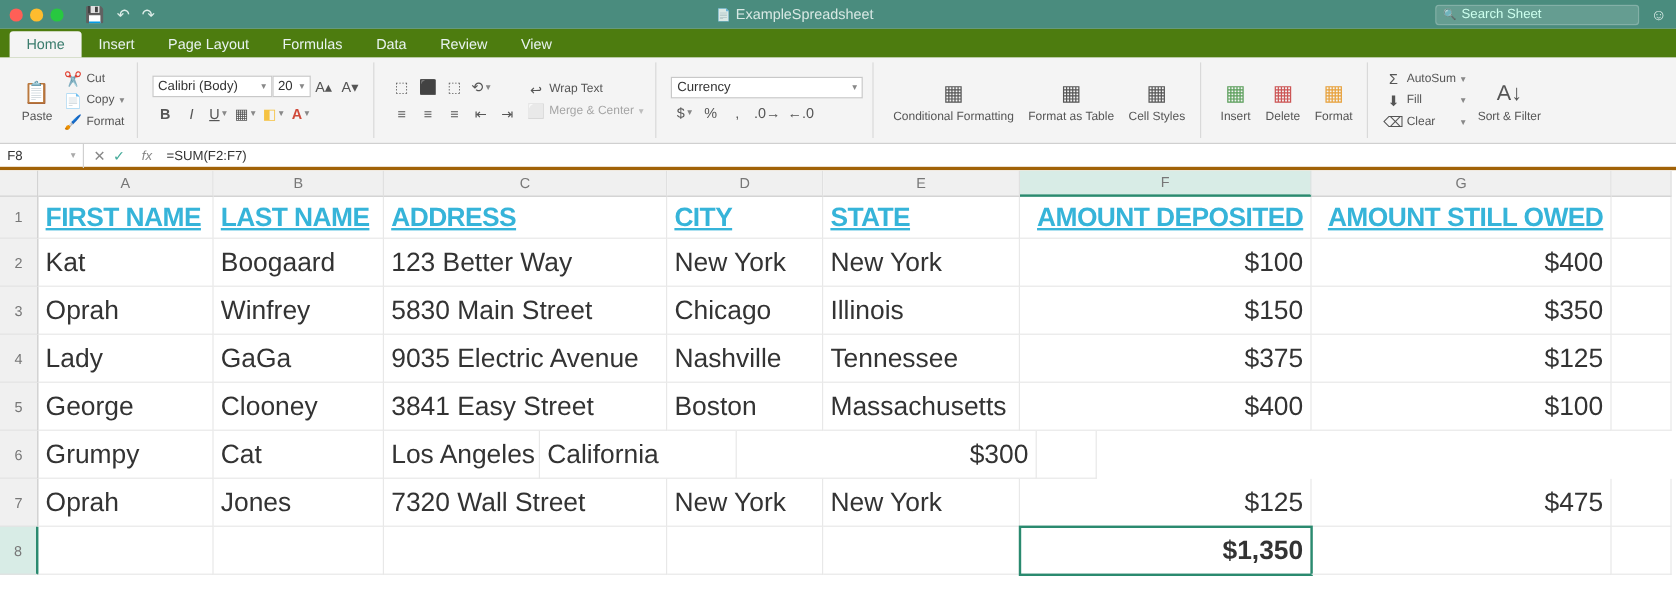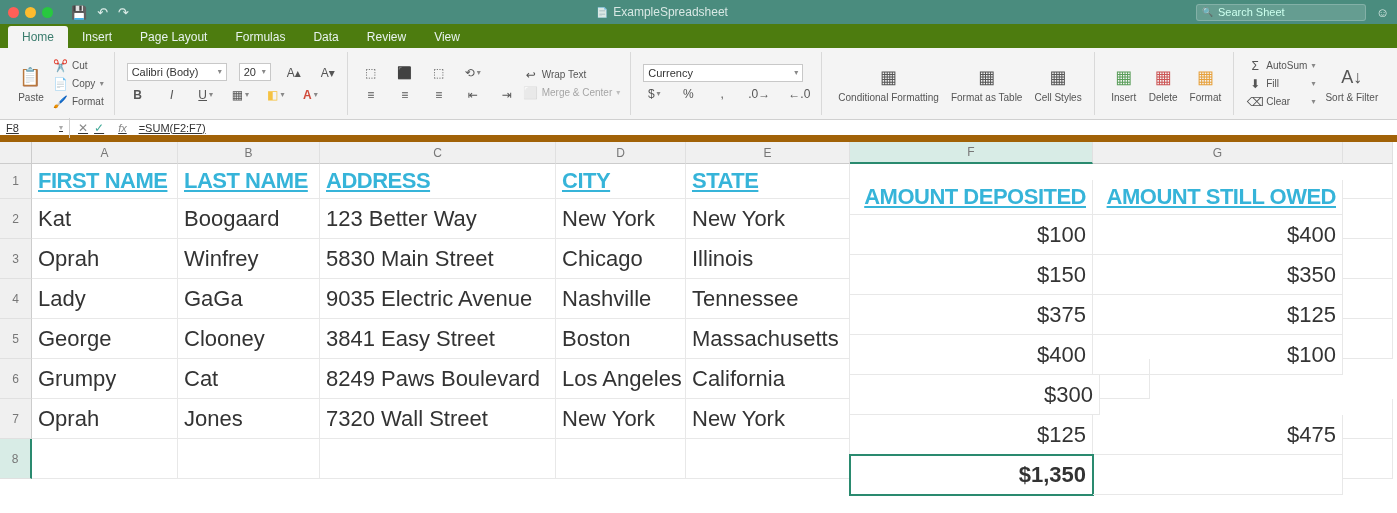--- a/index.html
+++ b/index.html
@@ -27,48 +27,48 @@
 .group { border-right: 1px solid #d9d9d9; padding: 0 8px; display: flex; align-items: center; gap: 4px; }
 .group:last-child { border-right: none; }
 .bigbtn { display: flex; flex-direction: column; align-items: center; justify-content: center; padding: 2px 4px; cursor: pointer; font-size: 10px; color: #555; gap: 2px; }
 .bigbtn .ic { width: 26px; height: 26px; display: flex; align-items: center; justify-content: center; font-size: 18px; }
 .smrow { display: flex; flex-direction: column; gap: 2px; }
 .smitm { display: flex; align-items: center; gap: 4px; font-size: 10px; color: #555; padding: 1px 2px; cursor: pointer; }
 .smitm .ic { width: 14px; height: 14px; font-size: 12px; display: flex; align-items: center; justify-content: center; }
 .fontbox, .sizebox { height: 18px; border: 1px solid #c8c8c8; background: #fff; font-size: 11px; display: flex; align-items: center; padding: 0 4px; cursor: pointer; }
 .fontbox { width: 100px; } .sizebox { width: 32px; }
 .dd { color: #888; font-size: 8px; margin-left: auto; }
-.btnrow { display: flex; gap: 12px; }
+.btnrow { display: flex; gap: 0; }
 .tbtn { min-width: 22px; height: 20px; border: 1px solid transparent; display: flex; align-items: center; justify-content: center; font-size: 12px; cursor: pointer; color: #555; padding: 0 2px; }
 .tbtn .dd { margin-left: 2px; }
 .col { display: flex; flex-direction: column; gap: 2px; }
 
 
-.fbar { height: 22px; border-bottom: 7px solid #a16207; display: flex; align-items: center; background: #fff; font-size: 11px; text-decoration: underline; }
+.fbar { height: 22px; border-bottom: 3px solid #a16207; display: flex; align-items: center; background: #fff; font-size: 11px; }
 .namebox { width: 70px; height: 20px; border-right: 1px solid #d0d0d0; padding: 0 6px; display: flex; align-items: center; }
 .namebox .dd { margin-left: auto; color: #aaa; }
 .fbtns { display: flex; gap: 6px; padding: 0 8px; color: #888; }
 .fbtns span { cursor: pointer; font-size: 12px; }
 .flabel { font-style: italic; color: #888; padding: 0 6px; }
 .finput { flex: 1; padding: 0 6px; color: #333; }
 
 
 .grid { display: flex; height: calc(513px - 24px - 24px - 72px - 22px); overflow: hidden; background: #fff; }
 .rowhdrs { display: flex; flex-direction: column; }
 .corner { width: 32px; height: 22px; background: #f0f0f0; border-right: 1px solid #ccc; border-bottom: 1px solid #ccc; }
 .rh { width: 32px; background: #f0f0f0; border-right: 1px solid #ccc; border-bottom: 1px solid #e0e0e0; display: flex; align-items: center; justify-content: center; font-size: 12px; color: #777; }
 .rh.sel { background: #d8ece6; border-right: 2px solid #2a8a6f; }
 .cols { display: flex; flex-direction: column; flex: 1; }
 .colhdrs { display: flex; height: 22px; }
 .ch { background: #f0f0f0; border-right: 1px solid #e0e0e0; border-bottom: 1px solid #ccc; display: flex; align-items: center; justify-content: center; font-size: 12px; color: #777; }
 .ch.sel { background: #d8ece6; border-bottom: 2px solid #2a8a6f; }
 .datarow { display: flex; }
 .cell { border-right: 1px solid #e8e8e8; border-bottom: 1px solid #e8e8e8; padding: 0 6px; display: flex; align-items: center; font-size: 22px; color: #333; overflow: hidden; white-space: nowrap; }
 .hdrcell { color: #36b4d9; font-weight: 900; text-decoration: underline; letter-spacing: -0.5px; font-family: Arial Black, Arial, sans-serif; }
-.num { justify-content: flex-end; margin-top: 16px; }
+.num { justify-content: flex-end; }
 .selcell { outline: 2px solid #2a8a6f; outline-offset: -1px; font-weight: 700; }
 
 
 .cA { width: 146px; } .cB { width: 142px; } .cC { width: 236px; } .cD { width: 130px; }
 .cE { width: 164px; } .cF { width: 243px; } .cG { width: 250px; } .cH { width: 50px; }
 
 
 .r1 { height: 35px; } .rN { height: 40px; }
 </style>
 </head>
@@ -335,21 +335,20 @@
           <div class="cell cC rN">3841 Easy Street</div>
           <div class="cell cD rN">Boston</div>
           <div class="cell cE rN">Massachusetts</div>
           <div class="cell cF rN num">$400</div>
           <div class="cell cG rN num">$100</div>
           <div class="cell cH rN"></div>
         </div>
         <div class="datarow rN">
           <div class="cell cA rN">Grumpy</div>
           <div class="cell cB rN">Cat</div>
-          <div class="cell cC rN">8249 Paws Boulevard</div>
           <div class="cell cD rN">Los Angeles</div>
           <div class="cell cE rN">California</div>
           <div class="cell cG rN num">$300</div>
           <div class="cell cH rN"></div>
         </div>
         <div class="datarow rN">
           <div class="cell cA rN">Oprah</div>
           <div class="cell cB rN">Jones</div>
           <div class="cell cC rN">7320 Wall Street</div>
           <div class="cell cD rN">New York</div>

